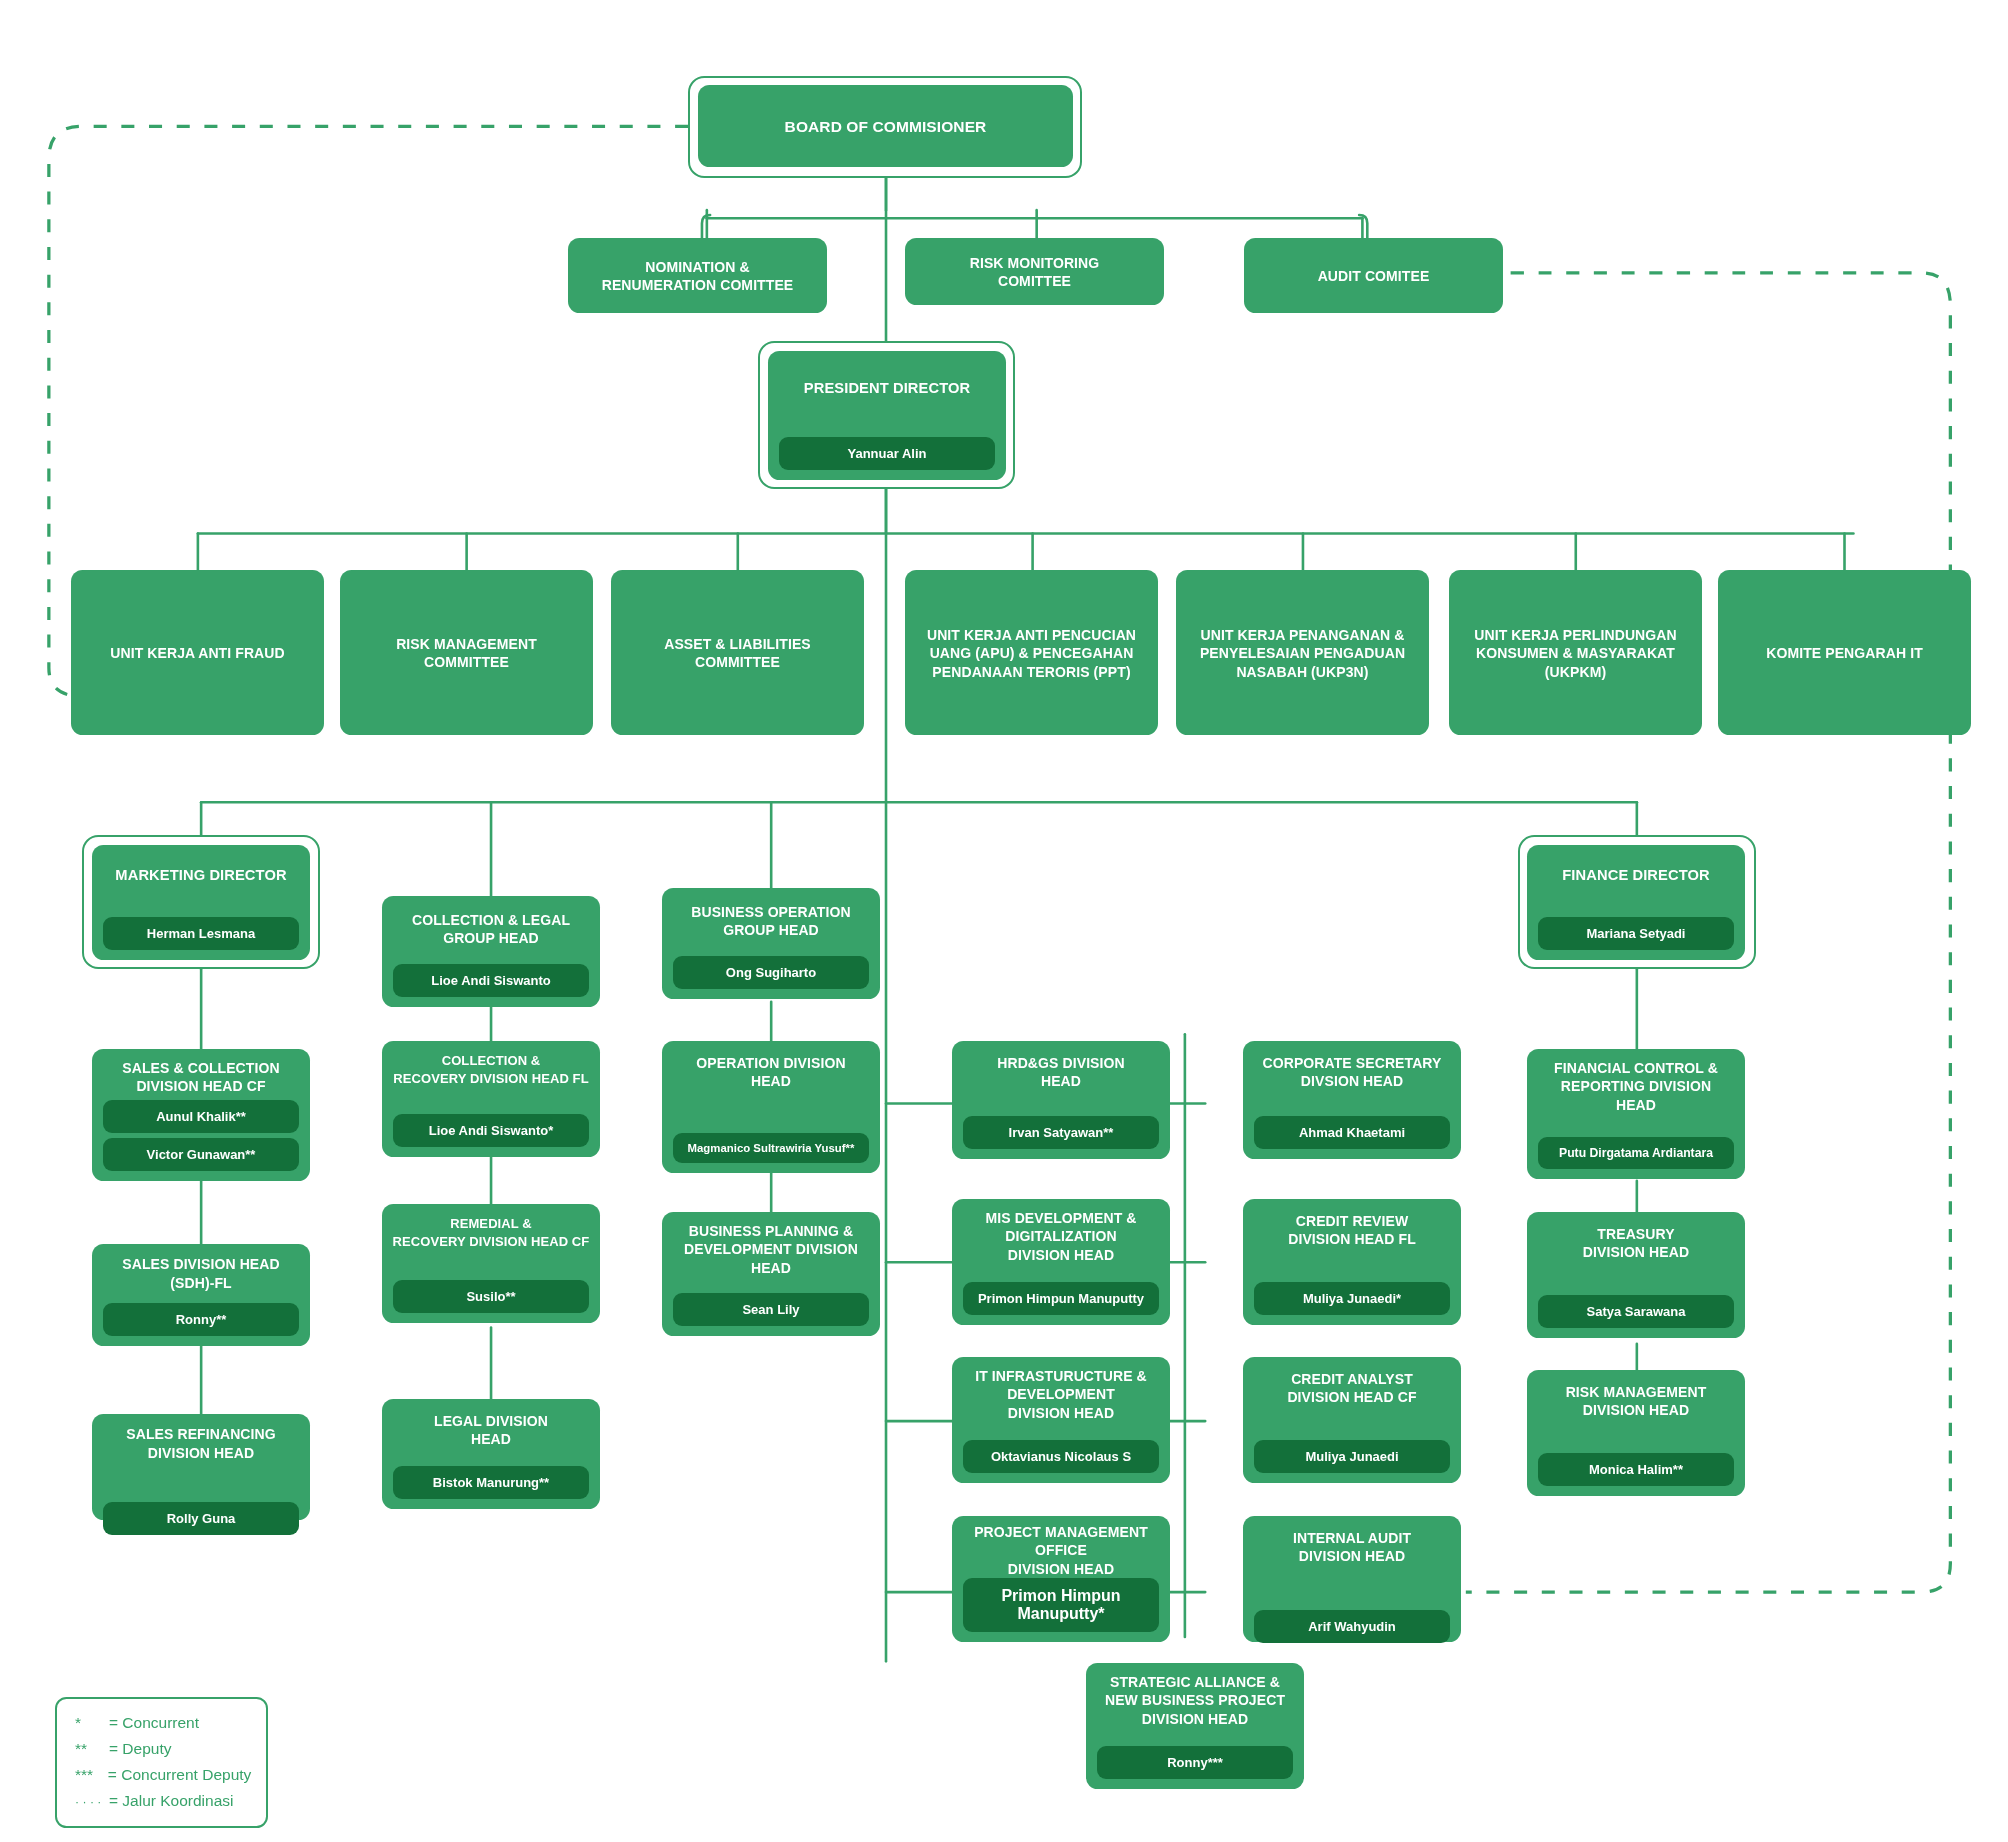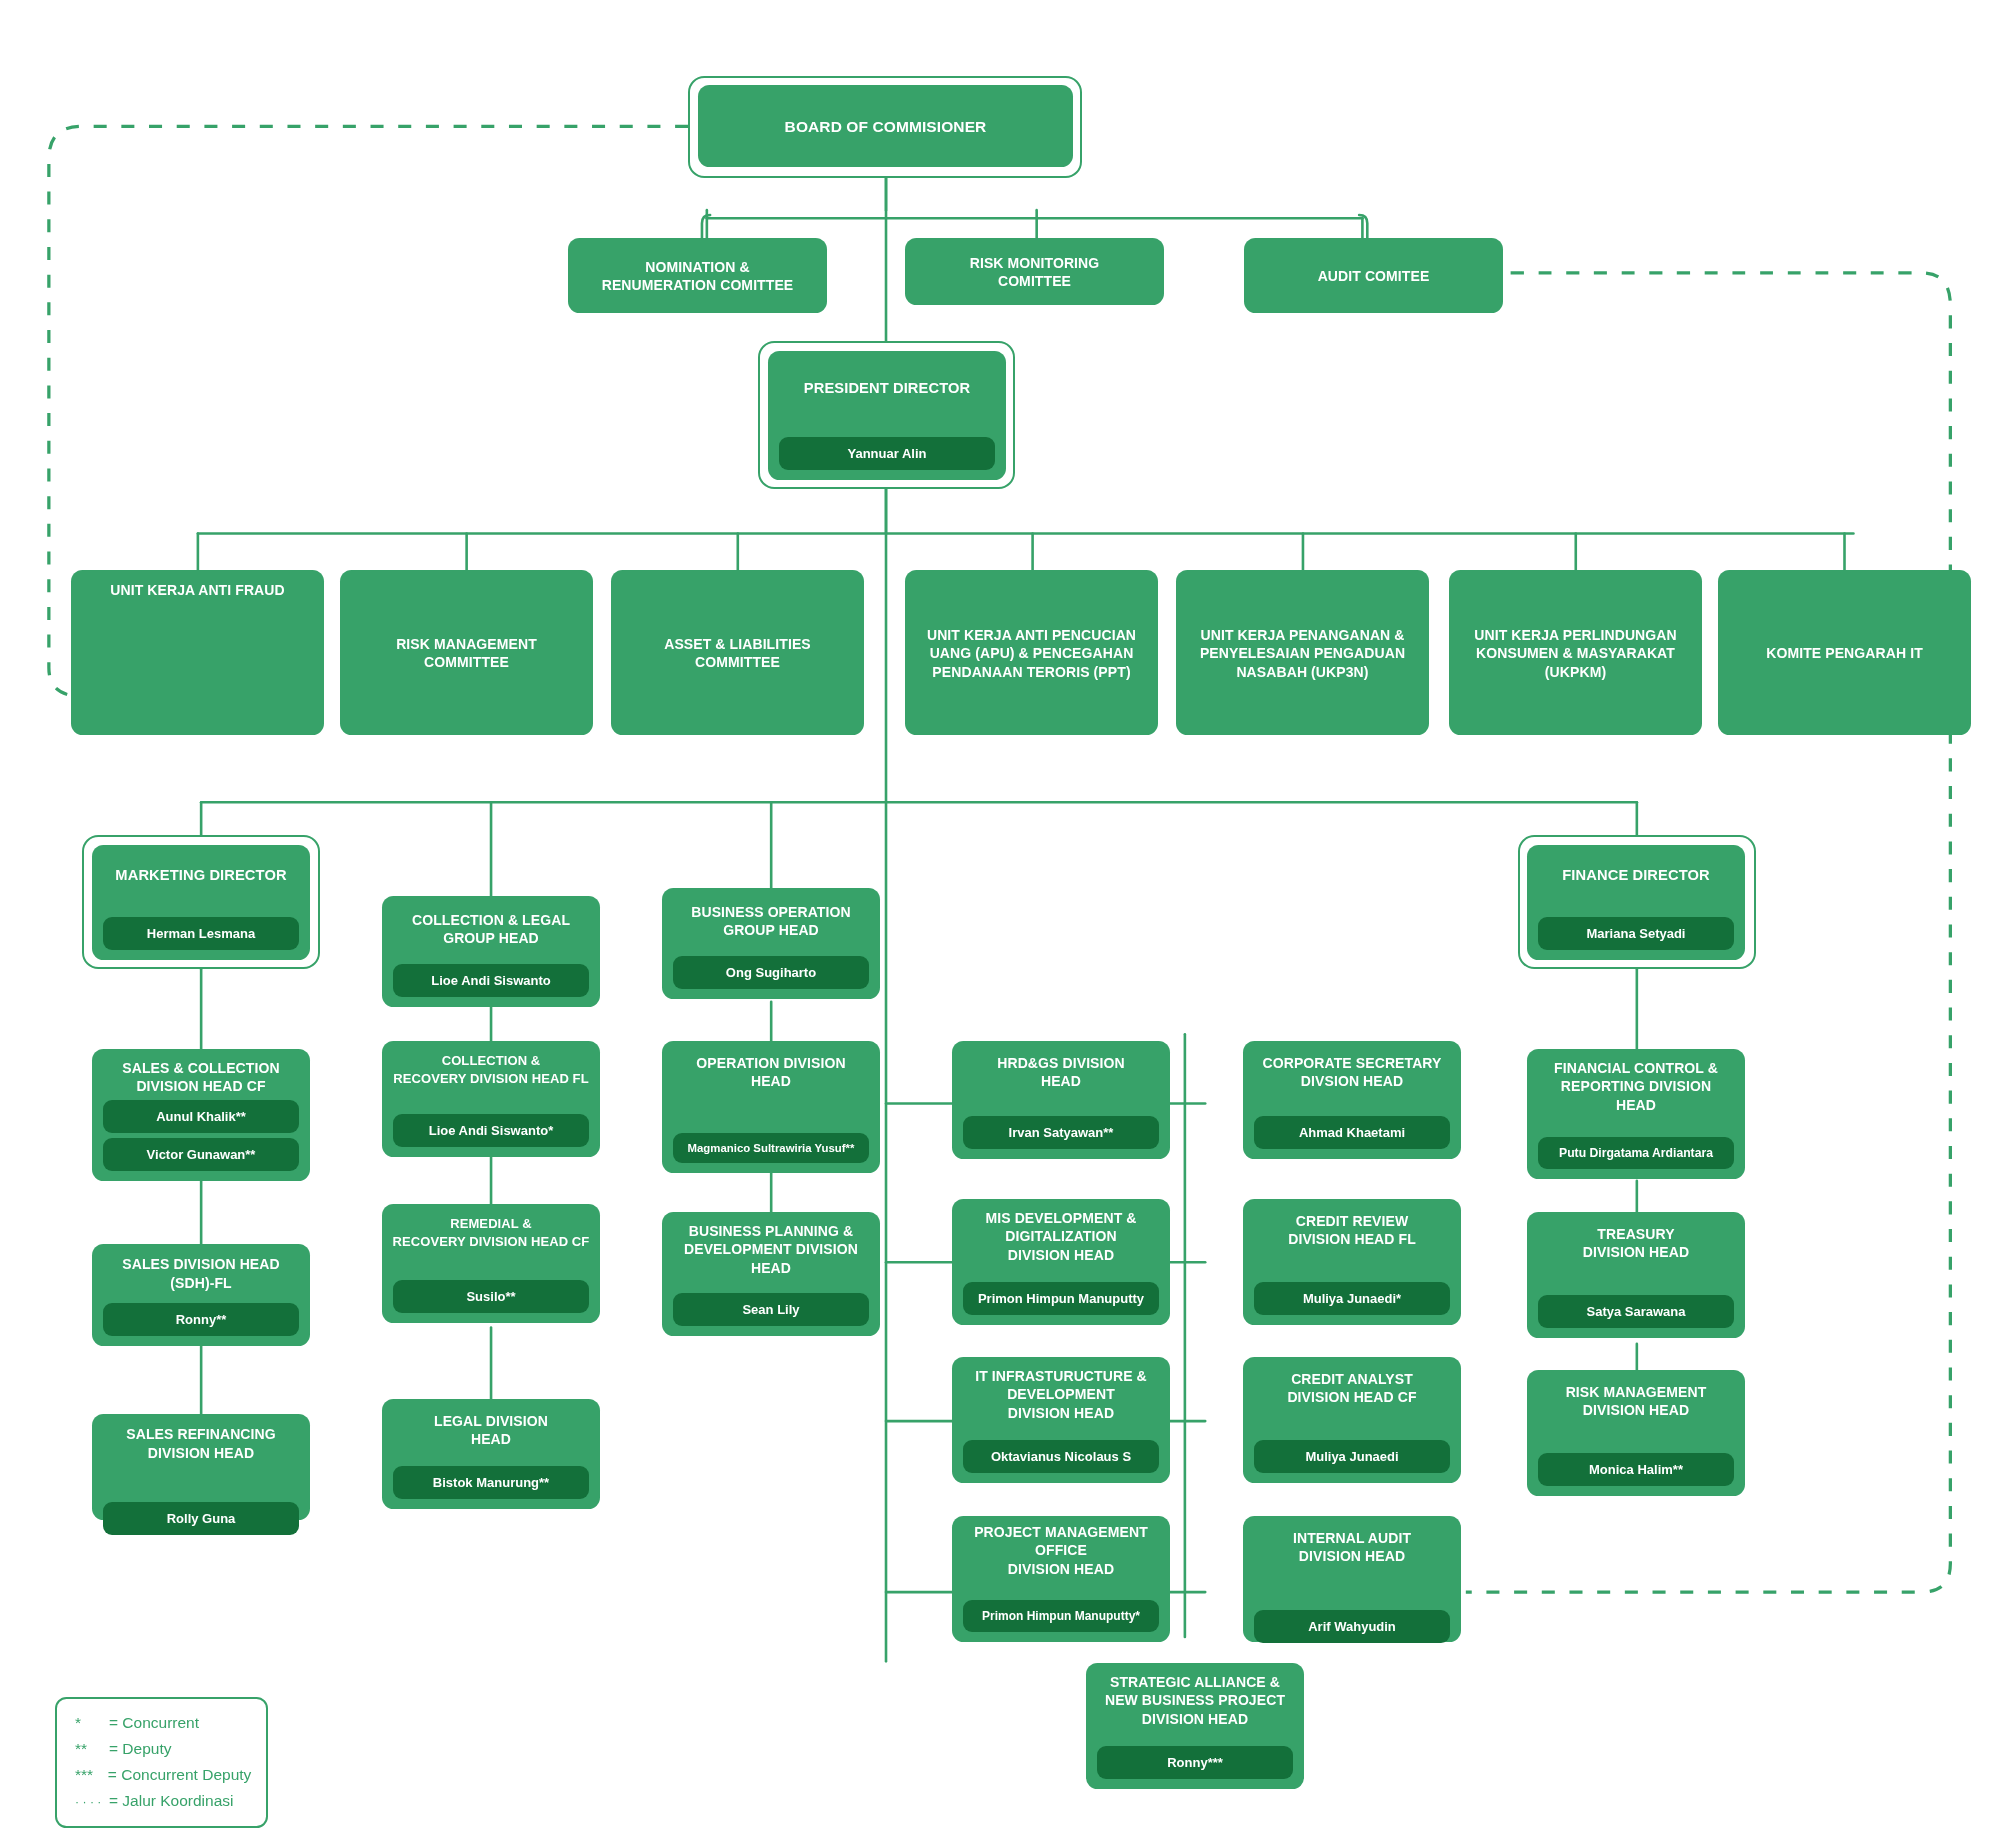--- a/index.html
+++ b/index.html
@@ -157,21 +157,21 @@
   <div class="node f15" style="left:1244px; top:238px; width:259px; height:75px; justify-content:center;">
     <div class="ttl">AUDIT COMITEE</div>
   </div>
 
   <div class="ring" style="left:758px; top:341px; width:257px; height:148px;"></div>
   <div class="node f16" style="left:768px; top:351px; width:238px; height:129px; padding-top:28px;">
     <div class="ttl">PRESIDENT DIRECTOR</div>
     <div class="nm">Yannuar Alin</div>
   </div>
 
-  <div class="node f15" style="left:71px; top:570px; width:253px; height:165px; justify-content:flex-start;">
+  <div class="node f15" style="left:71px; top:570px; width:253px; height:165px; justify-content:center;">
     <div class="ttl">UNIT KERJA ANTI FRAUD</div>
   </div>
   <div class="node f15" style="left:340px; top:570px; width:253px; height:165px; justify-content:center;">
     <div class="ttl">RISK MANAGEMENT<br>COMMITTEE</div>
   </div>
   <div class="node f15" style="left:611px; top:570px; width:253px; height:165px; justify-content:center;">
     <div class="ttl">ASSET &amp; LIABILITIES<br>COMMITTEE</div>
   </div>
   <div class="node f15" style="left:905px; top:570px; width:253px; height:165px; justify-content:center;">
     <div class="ttl">UNIT KERJA ANTI PENCUCIAN<br>UANG (APU) &amp; PENCEGAHAN<br>PENDANAAN TERORIS (PPT)</div>
@@ -253,21 +253,21 @@
     <div class="nm">Primon Himpun Manuputty</div>
   </div>
 
   <div class="node f15" style="left:952px; top:1357px; width:218px; height:126px; padding-top:9.8px;">
     <div class="ttl">IT INFRASTURUCTURE &amp;<br>DEVELOPMENT<br>DIVISION HEAD</div>
     <div class="nm">Oktavianus Nicolaus S</div>
   </div>
 
   <div class="node f15" style="left:952px; top:1516px; width:218px; height:126px; padding-top:7px;">
     <div class="ttl">PROJECT MANAGEMENT<br>OFFICE<br>DIVISION HEAD</div>
-    <div class="nm" style="font-size:12px;">Primon Himpun Manuputty*</div>
+    <div class="nm" style="font-size:16px;">Primon Himpun Manuputty*</div>
   </div>
 
   <div class="node f15" style="left:1243px; top:1041px; width:218px; height:118px; padding-top:13px;">
     <div class="ttl">CORPORATE SECRETARY<br>DIVSION HEAD</div>
     <div class="nm">Ahmad Khaetami</div>
   </div>
 
   <div class="node f15" style="left:1243px; top:1199px; width:218px; height:126px; padding-top:13px;">
     <div class="ttl">CREDIT REVIEW<br>DIVISION HEAD FL</div>
     <div class="nm">Muliya Junaedi*</div>

